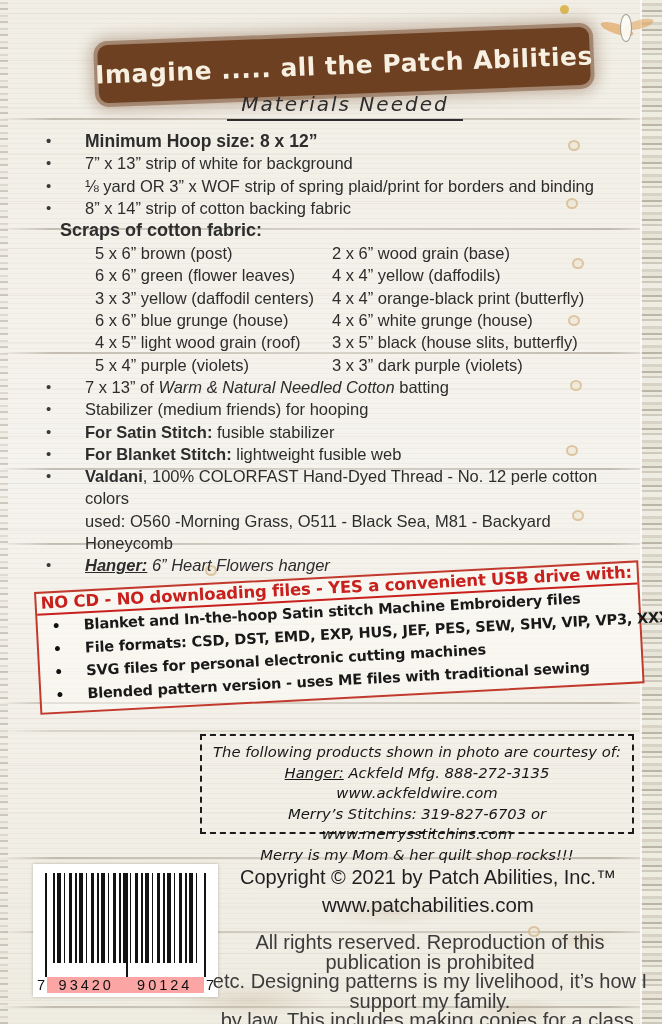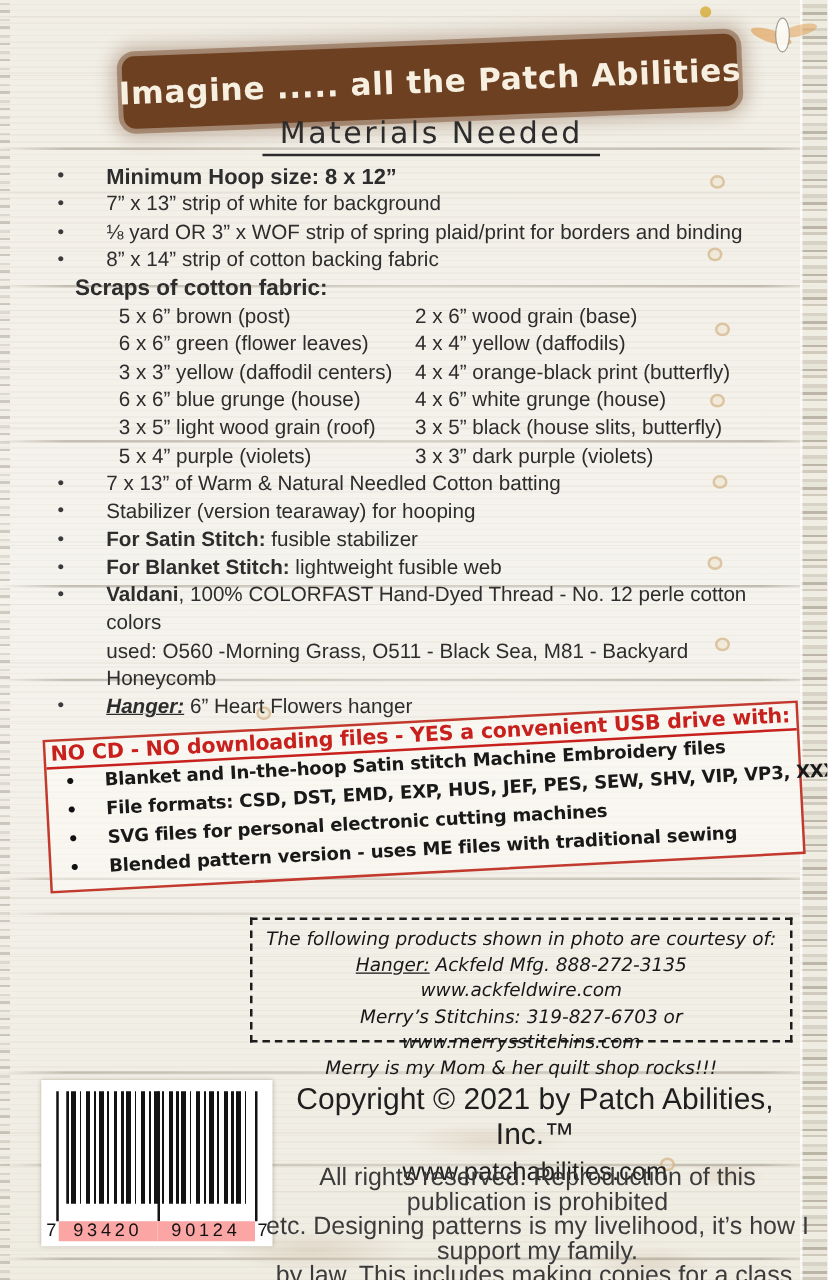--- a/index.html
+++ b/index.html
@@ -40,29 +40,29 @@
   .banner{position:absolute;left:98px;top:36px;width:492px;height:58px;
     background:#6e4022;border-radius:10px;transform:rotate(-2.2deg);
     box-shadow:0 0 0 4px rgba(110,64,34,.45), 0 0 14px 8px rgba(110,64,34,.32);
     display:flex;align-items:center;justify-content:center;}
   .banner span{font-family:"DejaVu Sans",sans-serif;font-weight:700;font-size:25px;
     color:#f7f0e1;letter-spacing:.5px;white-space:nowrap;}
 
   
   .title{position:absolute;left:0;top:92px;width:100%;text-align:center;}
   .title span{display:inline-block;transform:translateX(14px);
-    font-family:"DejaVu Sans",sans-serif;font-size:24px;letter-spacing:2px;color:#2c2c2c;
-    border-bottom:2.5px solid #2c2c2c;padding:0 14px 3px;}
+    font-family:"DejaVu Sans",sans-serif;font-size:20px;letter-spacing:2px;color:#2c2c2c;
+    border-bottom:2.5px solid #2c2c2c;padding:0 14px 3px;font-style:italic;}
 
   
   .list{position:absolute;left:40px;top:130px;width:600px;font-size:16.5px;line-height:22.3px;color:#2d2d2d;}
   .li{position:relative;padding-left:45px;}
   .li .dot{position:absolute;left:6px;top:0;font-size:15px;color:#3a3a3a;}
   .b{font-weight:700;}
-  .it{}
+  .it{font-style:italic;}
   .bi{font-weight:700;font-style:italic;text-decoration:underline;}
   .hoop{font-size:17.5px;}
   .scraps-h{padding-left:20px;font-weight:700;font-size:18px;line-height:23px;}
   .scraps{display:grid;grid-template-columns:237px auto;padding-left:55px;line-height:22.3px;}
 
   
   .usb{position:absolute;left:34px;top:592px;width:601px;height:119px;
     border:2.5px solid #c23a2e;background:rgba(253,251,246,.55);
     transform:rotate(-3deg);transform-origin:0 0;}
   .usb-head{font-family:"DejaVu Sans",sans-serif;font-weight:700;font-size:16.5px;color:#c8201d;
@@ -72,21 +72,21 @@
   .usb-li .dot{position:absolute;left:14px;top:0;font-size:14px;color:#111;}
 
   
   .courtesy{position:absolute;left:200px;top:734px;width:434px;height:100px;
     border:2.5px dashed #1c1c1c;text-align:center;padding-top:6px;box-sizing:border-box;
     font-family:"DejaVu Sans",sans-serif;font-style:italic;font-size:14.8px;line-height:20.5px;color:#171717;}
   .courtesy .u{text-decoration:underline;}
 
   
   .copyright{position:absolute;left:210px;top:866px;width:436px;text-align:center;color:#1f1f1f;}
-  .copyright .c1{font-size:24px;}
+  .copyright .c1{font-size:20px;}
   .copyright .c2{font-size:20.5px;margin-top:4px;}
   .fineprint{position:absolute;left:205px;top:933px;width:450px;text-align:center;
     font-size:20px;line-height:19.5px;color:#3b3b3b;}
 
   
   .barcode{position:absolute;left:33px;top:864px;width:185px;height:133px;background:#fff;
     box-shadow:0 0 3px rgba(90,80,60,.35);}
   .bars-wrap{position:absolute;left:12px;right:12px;top:9px;height:106px;}
   .bars{position:absolute;left:8px;right:8px;top:0;height:90px;
     background:repeating-linear-gradient(90deg,#131313 0 2px,#fff 2px 4px,#131313 4px 8px,#fff 8px 11px,#131313 11px 12px,#fff 12px 16px,#131313 16px 19px,#fff 19px 22px);}
@@ -149,28 +149,28 @@
     <div class="scraps-h">Scraps of cotton fabric:</div>
     <div class="scraps">
       <span>5 x 6” brown (post)</span>
       <span>2 x 6” wood grain (base)</span>
       <span>6 x 6” green (flower leaves)</span>
       <span>4 x 4” yellow (daffodils)</span>
       <span>3 x 3” yellow (daffodil centers)</span>
       <span>4 x 4” orange-black print (butterfly)</span>
       <span>6 x 6” blue grunge (house)</span>
       <span>4 x 6” white grunge (house)</span>
-      <span>3 x 5” light wood grain (roof)</span>
+      <span>4 x 5” light wood grain (roof)</span>
       <span>3 x 5” black (house slits, butterfly)</span>
       <span>5 x 4” purple (violets)</span>
       <span>3 x 3” dark purple (violets)</span>
     </div>
 
     <div class="li"><span class="dot">•</span><span>7 x 13” of </span><span class="it">Warm &amp; Natural Needled Cotton</span><span> batting</span></div>
-    <div class="li"><span class="dot">•</span><span>Stabilizer (version tearaway) for hooping</span></div>
+    <div class="li"><span class="dot">•</span><span>Stabilizer (medium friends) for hooping</span></div>
     <div class="li"><span class="dot">•</span><span class="b">For Satin Stitch:</span><span> fusible stabilizer</span></div>
     <div class="li"><span class="dot">•</span><span class="b">For Blanket Stitch:</span><span> lightweight fusible web</span></div>
     <div class="li"><span class="dot">•</span><span class="b">Valdani</span><span>, 100% COLORFAST Hand-Dyed Thread - No. 12 perle cotton colors</span><br><span>used: O560 -Morning Grass, O511 - Black Sea, M81 - Backyard Honeycomb</span></div>
     <div class="li"><span class="dot">•</span><span class="bi">Hanger:</span><span class="it"> 6”  Heart Flowers hanger</span></div>
   </div>
 
   <div class="usb">
     <div class="usb-head">NO CD - NO downloading files - YES a convenient USB drive with:</div>
     <div class="usb-li"><span class="dot">•</span><span>Blanket and In-the-hoop Satin stitch Machine Embroidery files</span></div>
     <div class="usb-li"><span class="dot">•</span><span>File formats: CSD, DST, EMD, EXP, HUS, JEF, PES, SEW, SHV, VIP, VP3, XXX</span></div>

